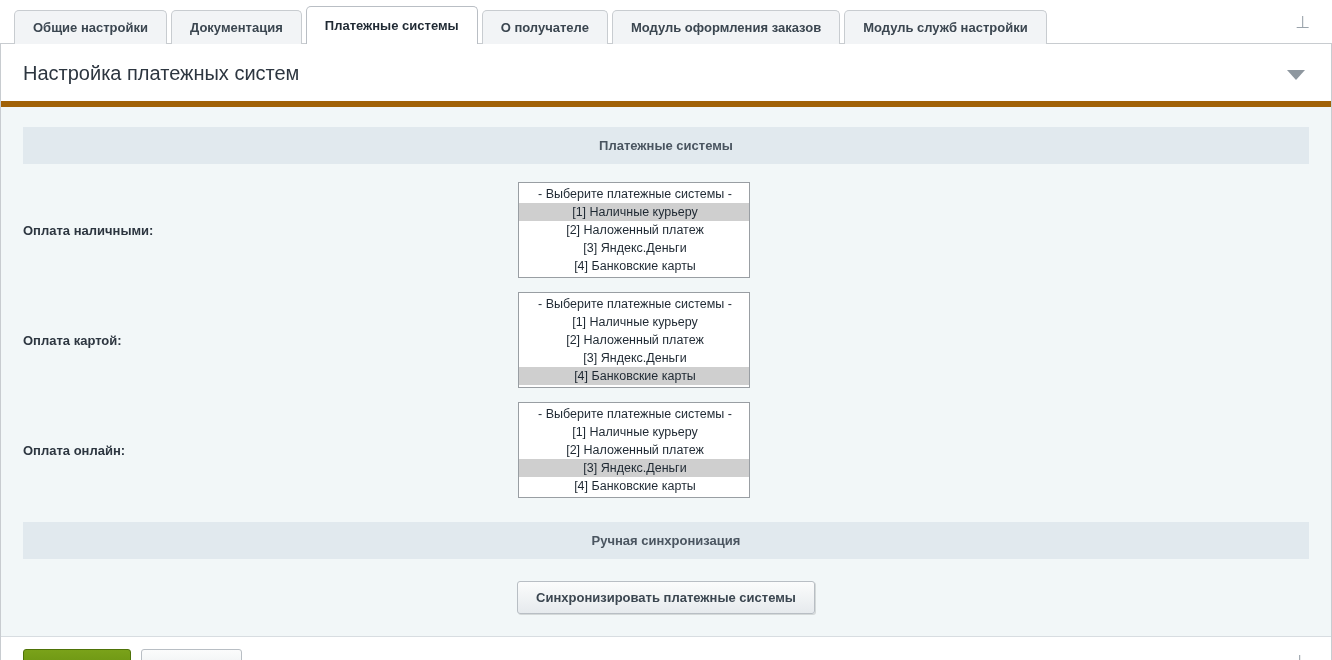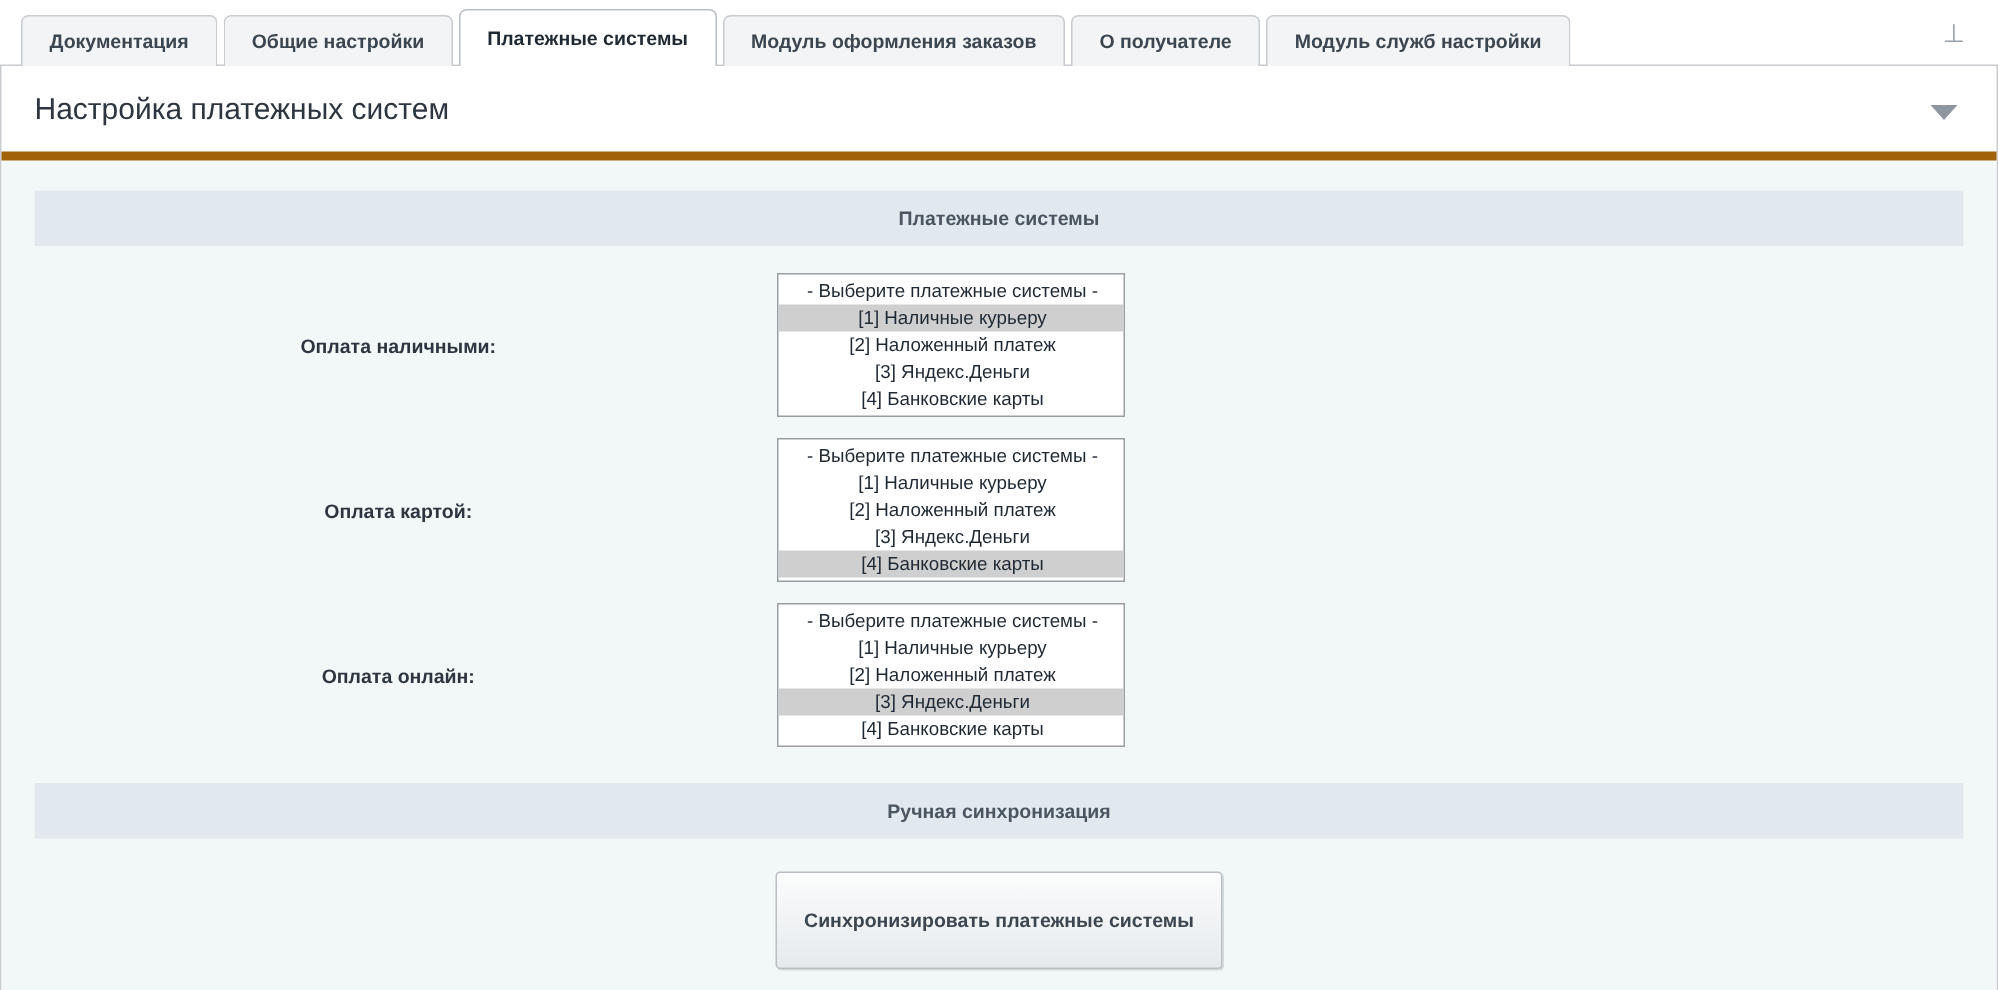--- a/index.html
+++ b/index.html
@@ -110,21 +110,21 @@
     text-align: center;
   }
 
   .field-row {
     display: flex;
     align-items: center;
     margin-bottom: 14px;
   }
   .field-label {
     width: 495px;
-    text-align: center;
+    text-align: left;
     padding-right: 10px;
     font-size: 13px;
     font-weight: bold;
     color: #2d3640;
     box-sizing: border-box;
   }
   .listbox {
     width: 232px;
     background: #ffffff;
     border: 1px solid #999ea3;
@@ -143,21 +143,21 @@
   .listbox .opt.selected {
     background: #cfcfcf;
     color: #1f2933;
   }
 
   .sync-btn-wrap {
     text-align: center;
   }
   .sync-btn {
     display: inline-block;
-    padding: 24px 18px;
+    padding: 8px 18px;
     font-size: 13px;
     font-weight: bold;
     color: #3b4650;
     background: linear-gradient(#fbfcfc, #e6eaed);
     border: 1px solid #b8bec4;
     border-radius: 3px;
     cursor: pointer;
     box-shadow: 1px 1px 0 rgba(0,0,0,0.12);
   }
 
@@ -198,25 +198,25 @@
     font-size: 17px;
     line-height: 1;
   }
 </style>
 </head>
 <body>
 
 <div id="app">
 
   <div class="tabbar">
+    <div class="tab"><span>Общие настройки</span></div>
     <div class="tab"><span>Документация</span></div>
-    <div class="tab"><span>Общие настройки</span></div>
     <div class="tab active"><span>Платежные системы</span></div>
+    <div class="tab"><span>О получателе</span></div>
     <div class="tab"><span>Модуль оформления заказов</span></div>
-    <div class="tab"><span>О получателе</span></div>
     <div class="tab"><span>Модуль служб настройки</span></div>
     <div class="pin-top">⊥</div>
   </div>
 
   <div class="panel">
 
     <div class="panel-header">
       <h1 class="panel-title">Настройка платежных систем</h1>
       <div class="collapse-arrow"></div>
     </div>

